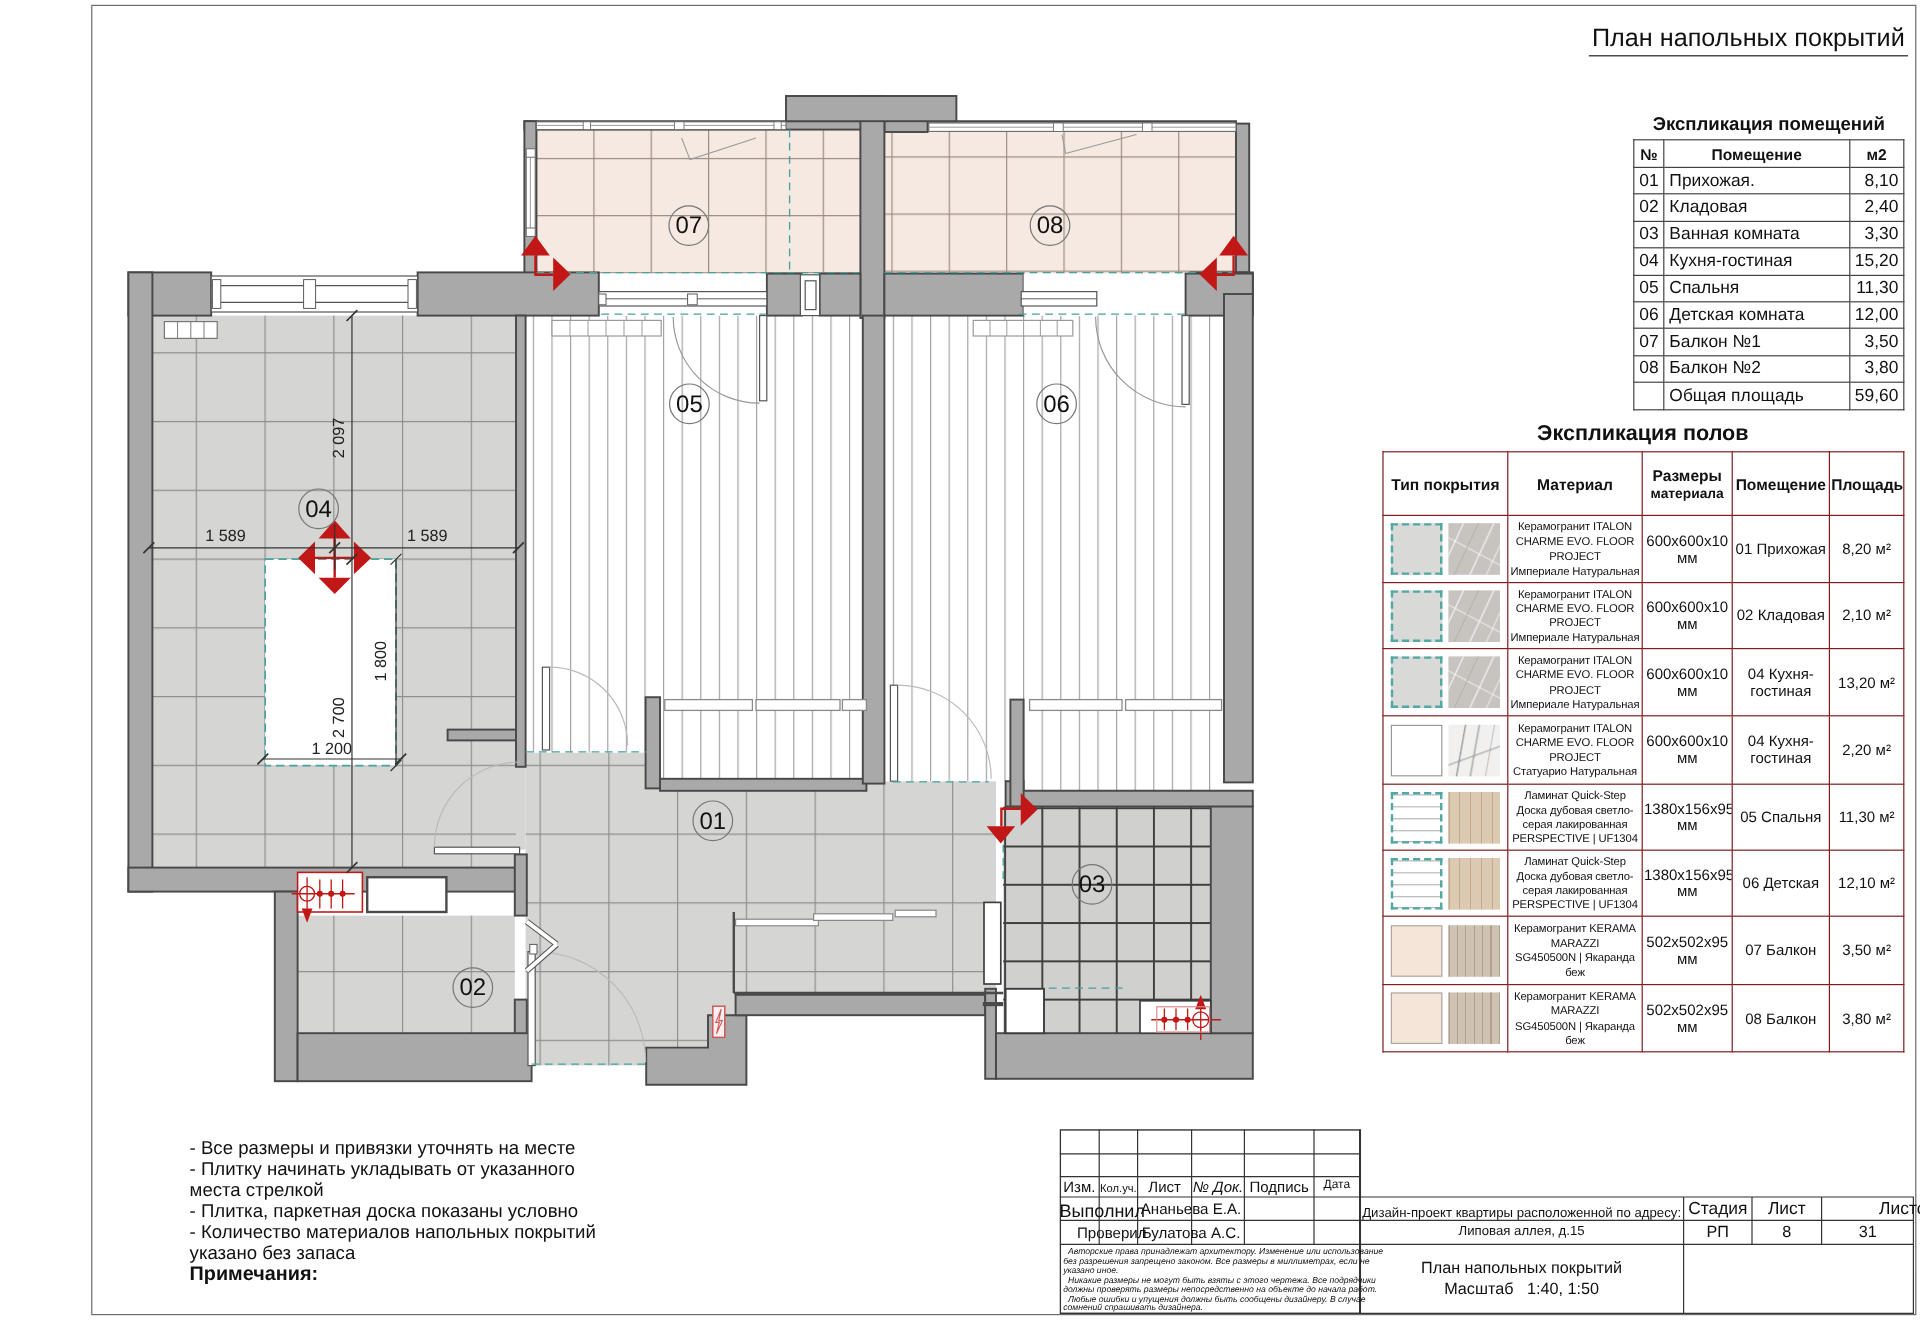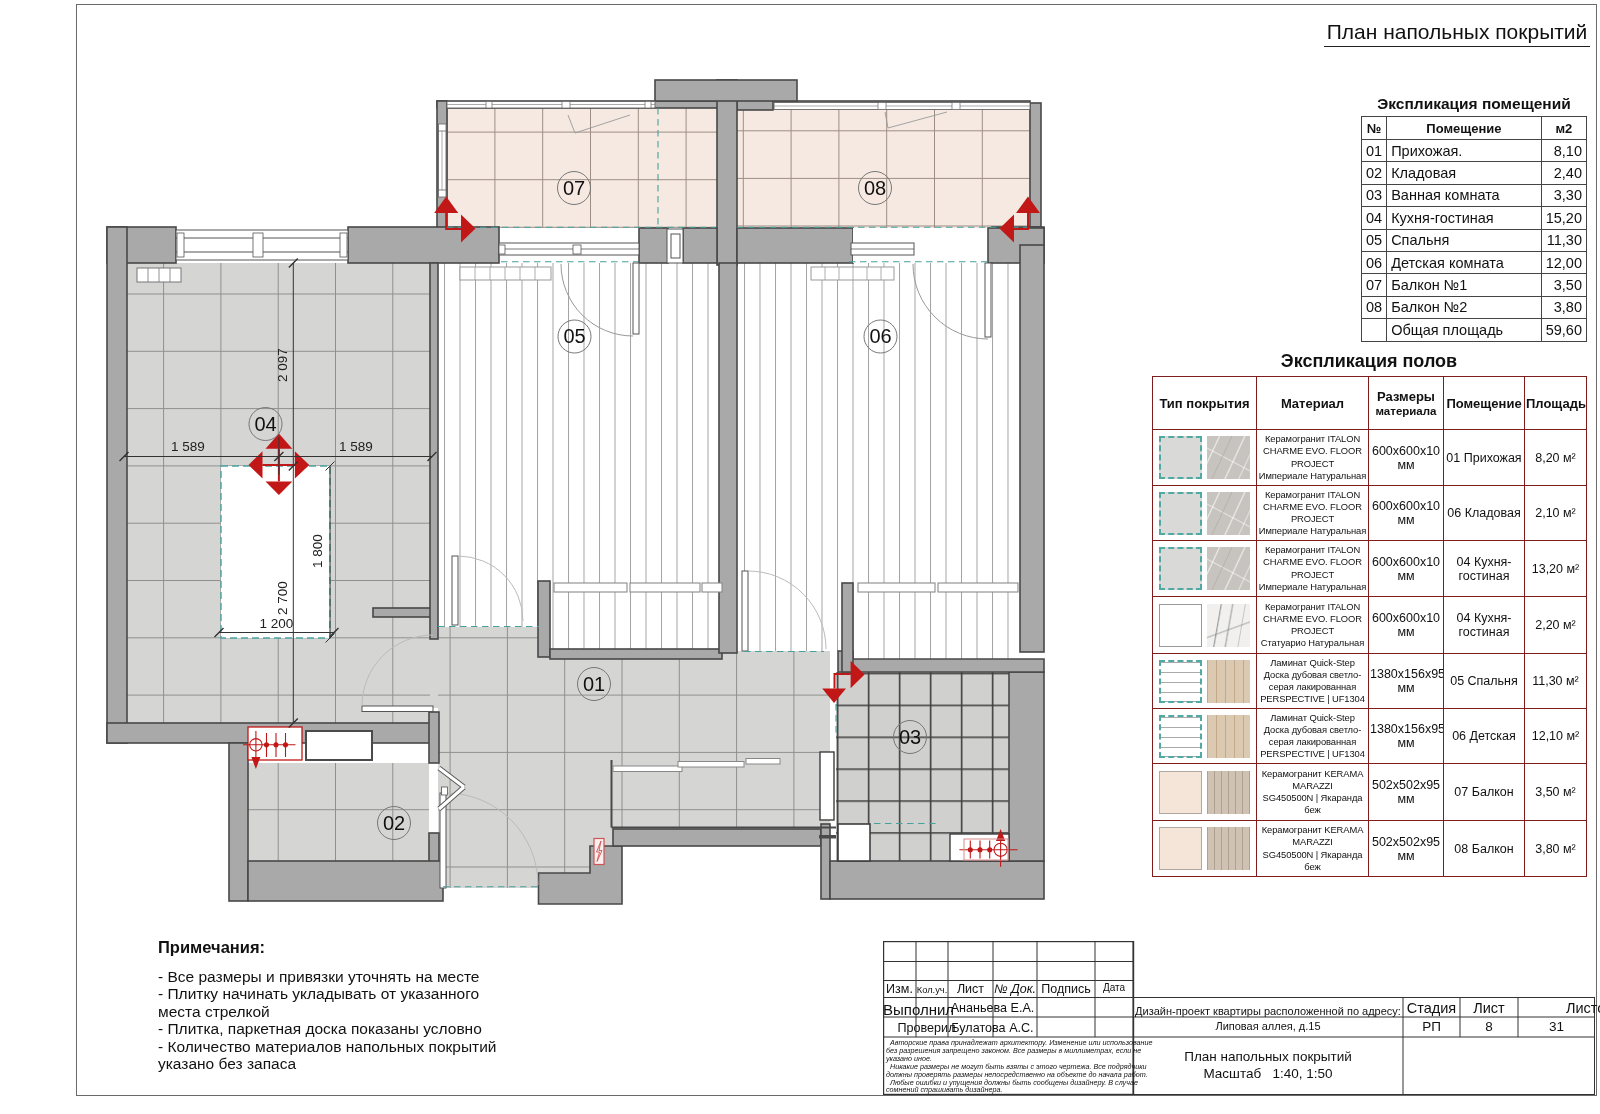--- a/index.html
+++ b/index.html
@@ -531,21 +531,21 @@
   </tr>
   <tr style="height:55px;">
     <td>
           <div class="sw">
             <div class="sq sqgray"></div>
             <div class="sq sqtex"></div>
           </div>
         </td>
     <td class="mat">Керамогранит ITALON<br>CHARME EVO. FLOOR<br>PROJECT<br>Империале Натуральная</td>
     <td>600х600х10<br>мм</td>
-    <td>06 Кладовая</td>
+    <td>02 Кладовая</td>
     <td>2,10 м²</td>
   </tr>
   <tr style="height:56px;">
     <td>
           <div class="sw">
             <div class="sq sqgray"></div>
             <div class="sq sqtex"></div>
           </div>
         </td>
     <td class="mat">Керамогранит ITALON<br>CHARME EVO. FLOOR<br>PROJECT<br>Империале Натуральная</td>
@@ -610,29 +610,29 @@
         </td>
     <td class="mat">Керамогранит KERAMA<br>MARAZZI<br>SG450500N | Якаранда<br>беж</td>
     <td>502х502х95<br>мм</td>
     <td>08 Балкон</td>
     <td>3,80 м²</td>
   </tr>
 </tbody>
   </table>
 
 <div class="abs" style="left:158px;top:938px;width:480px;color:#111;">
-  <div style="font-weight:bold;font-size:16.5px;">Примечания:</div>
   <div style="font-size:15.5px;line-height:17.4px;margin-top:11px;">
   - Все размеры и привязки уточнять на месте<br>
   - Плитку начинать укладывать от указанного<br>
   места стрелкой<br>
   - Плитка, паркетная доска показаны условно<br>
   - Количество материалов напольных покрытий<br>
   указано без запаса
   </div>
+  <div style="font-weight:bold;font-size:16.5px;">Примечания:</div>
 </div>
 
 <div class="abs" style="left:883px;top:941px;width:712px;height:154px;color:#111;">
 
   <svg class="abs" style="left:0;top:0;" width="712" height="154" viewBox="0 0 712 154">
     <g fill="none" stroke="#333" stroke-width="1">
       <rect x="0.5" y="0.5" width="250" height="153" stroke-width="1.4"></rect>
       <path d="M0 20.5 H250 M0 39.5 H250 M0 56.5 H712 M0 76 H712 M0 96 H712"></path>
       <path d="M33 0 V96 M65 0 V96 M110 0 V96 M154 0 V96 M212 0 V96 M250 0 V154"></path>
       <path d="M250 153.5 H712 M711.5 56.5 V154"></path>

